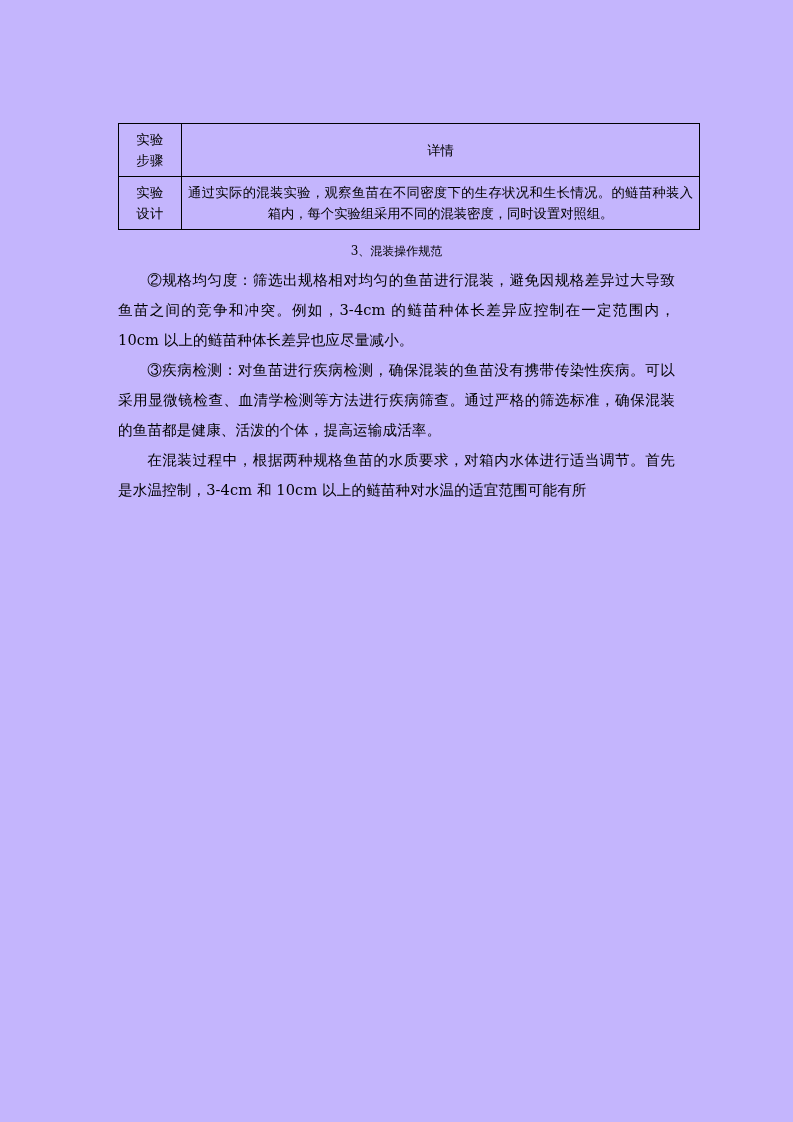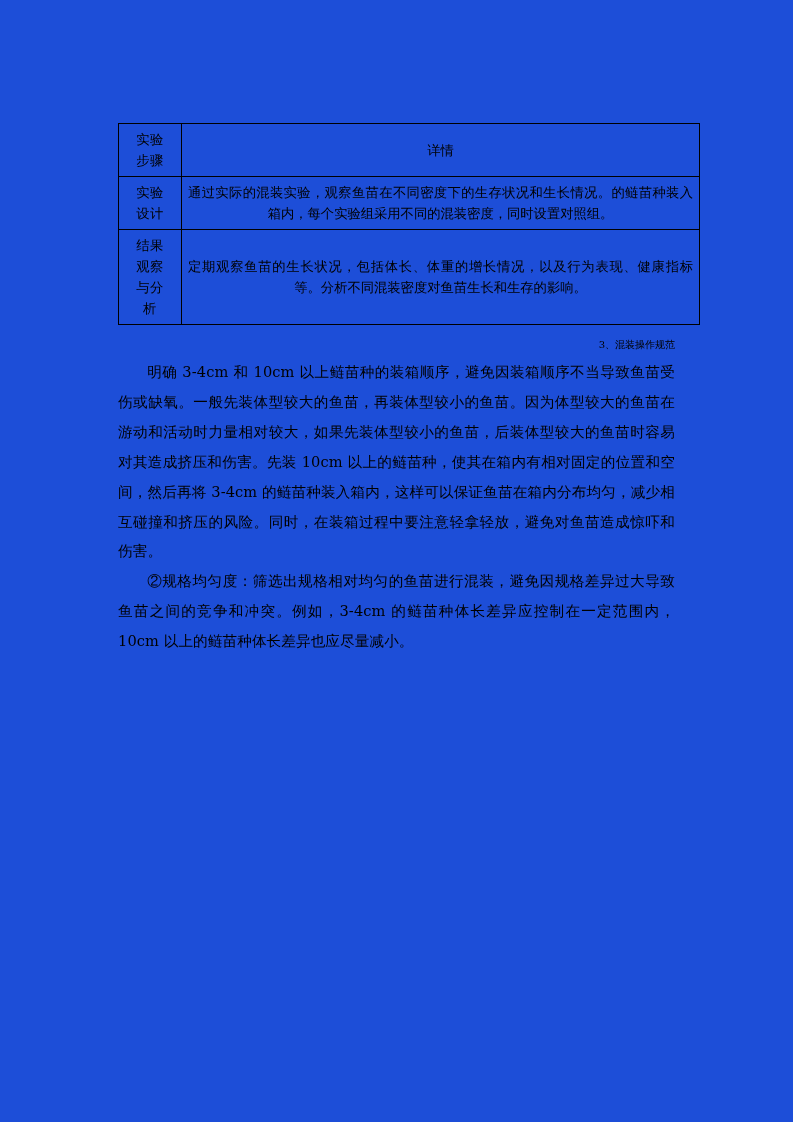--- a/index.html
+++ b/index.html
@@ -11,21 +11,21 @@
     width: 793px;
     height: 1122px;
     font-family: "DejaVu Serif", "Liberation Serif", serif;
     color: #000000;
     -webkit-font-smoothing: antialiased;
   }
   .page {
     position: relative;
     width: 793px;
     height: 1122px;
-    background: #1d4ed8;
+    background: #c4b5fd;
     box-sizing: border-box;
     padding: 123px 118px 100px 118px;
   }
   
   .steps-table {
     width: 557px;
     border-collapse: collapse;
     table-layout: fixed;
     margin: 0 0 0 0;
   }
@@ -56,24 +56,24 @@
   .cell-pad-xl { padding-top: 17px; padding-bottom: 17px; }
 
   .detail-justify {
     text-align: justify;
     text-align-last: center;
     text-justify: inter-ideograph;
   }
 
   
   .heading {
-    font-size: 10px;
+    font-size: 12px;
     line-height: 1.6;
     margin: 12px 0 4px 0;
-    text-align: right;
+    text-align: center;
   }
   p.body-para {
     font-size: 14.6px;
     line-height: 2.05;
     margin: 0;
     text-align: justify;
     text-justify: inter-ideograph;
     text-indent: 2em;
     letter-spacing: 0.1px;
   }
@@ -88,28 +88,22 @@
       <tr>
         <th class="col-step hdr-step" style="white-space:pre-line;">实验
 步骤</th>
         <th class="col-detail hdr-detail">详情</th>
       </tr>
       <tr>
         <td class="col-step" style="white-space:pre-line;">实验
 设计</td>
         <td class="col-detail detail-justify">通过实际的混装实验，观察鱼苗在不同密度下的生存状况和生长情况。的鲢苗种装入箱内，每个实验组采用不同的混装密度，同时设置对照组。</td>
       </tr>
-      <tr>
-        <td class="col-step cell-pad-lg" style="white-space:pre-line;">结果
-观察
-与分
-析</td>
-        <td class="col-detail detail-justify cell-pad-lg">定期观察鱼苗的生长状况，包括体长、体重的增长情况，以及行为表现、健康指标等。分析不同混装密度对鱼苗生长和生存的影响。</td>
-      </tr>
     </tbody>
   </table>
 
   <div class="heading">3、混装操作规范</div>
 
-  <p class="body-para">明确 3-4cm 和 10cm 以上鲢苗种的装箱顺序，避免因装箱顺序不当导致鱼苗受伤或缺氧。一般先装体型较大的鱼苗，再装体型较小的鱼苗。因为体型较大的鱼苗在游动和活动时力量相对较大，如果先装体型较小的鱼苗，后装体型较大的鱼苗时容易对其造成挤压和伤害。先装 10cm 以上的鲢苗种，使其在箱内有相对固定的位置和空间，然后再将 3-4cm 的鲢苗种装入箱内，这样可以保证鱼苗在箱内分布均匀，减少相互碰撞和挤压的风险。同时，在装箱过程中要注意轻拿轻放，避免对鱼苗造成惊吓和伤害。</p>
   <p class="body-para">②规格均匀度：筛选出规格相对均匀的鱼苗进行混装，避免因规格差异过大导致鱼苗之间的竞争和冲突。例如，3-4cm 的鲢苗种体长差异应控制在一定范围内，10cm 以上的鲢苗种体长差异也应尽量减小。</p>
+  <p class="body-para">③疾病检测：对鱼苗进行疾病检测，确保混装的鱼苗没有携带传染性疾病。可以采用显微镜检查、血清学检测等方法进行疾病筛查。通过严格的筛选标准，确保混装的鱼苗都是健康、活泼的个体，提高运输成活率。</p>
+  <p class="body-para">在混装过程中，根据两种规格鱼苗的水质要求，对箱内水体进行适当调节。首先是水温控制，3-4cm 和 10cm 以上的鲢苗种对水温的适宜范围可能有所</p>
 
 </div>
 
 </body></html>

